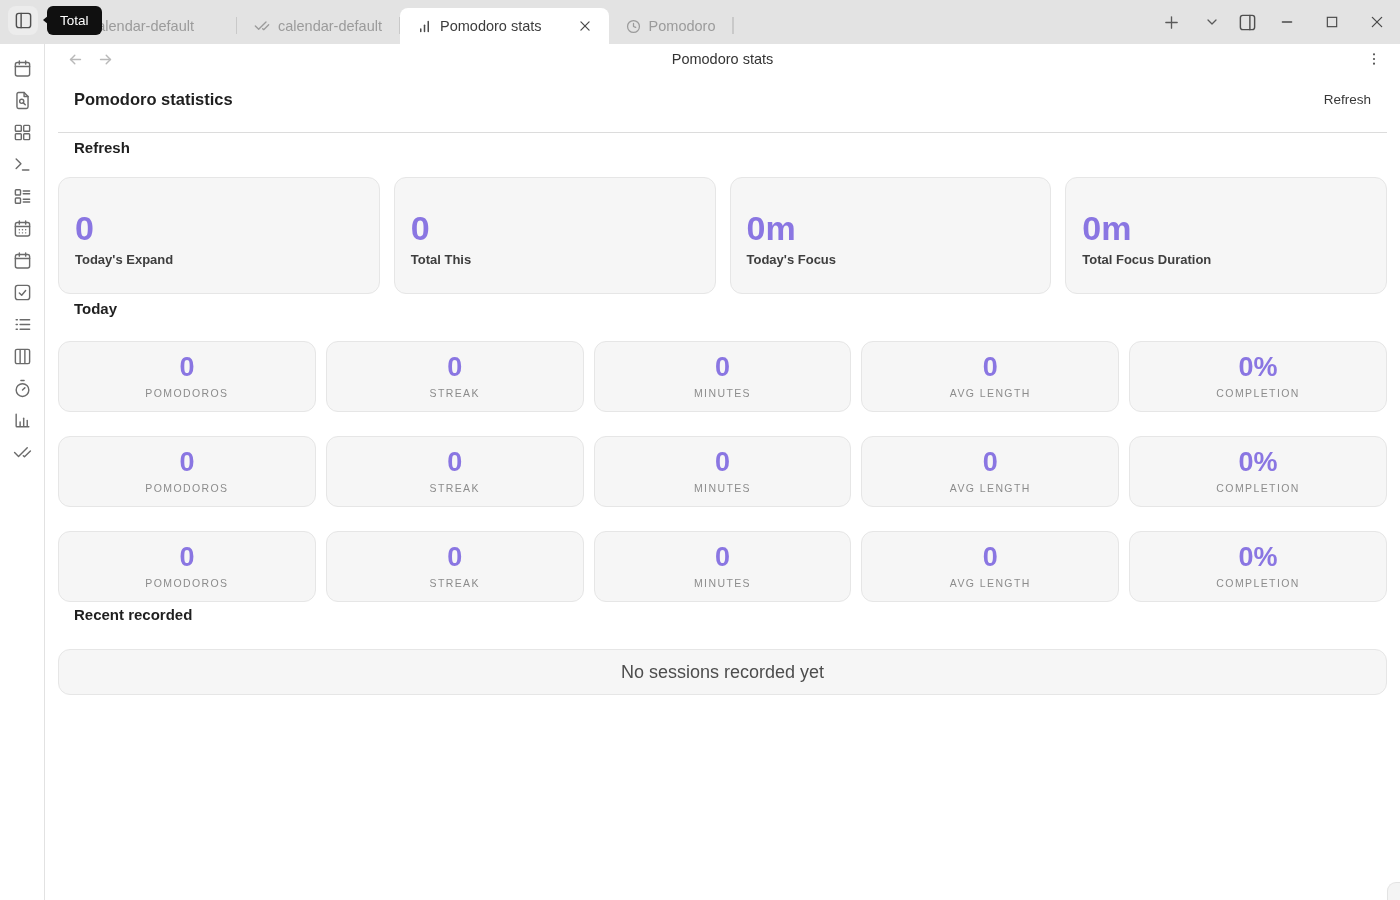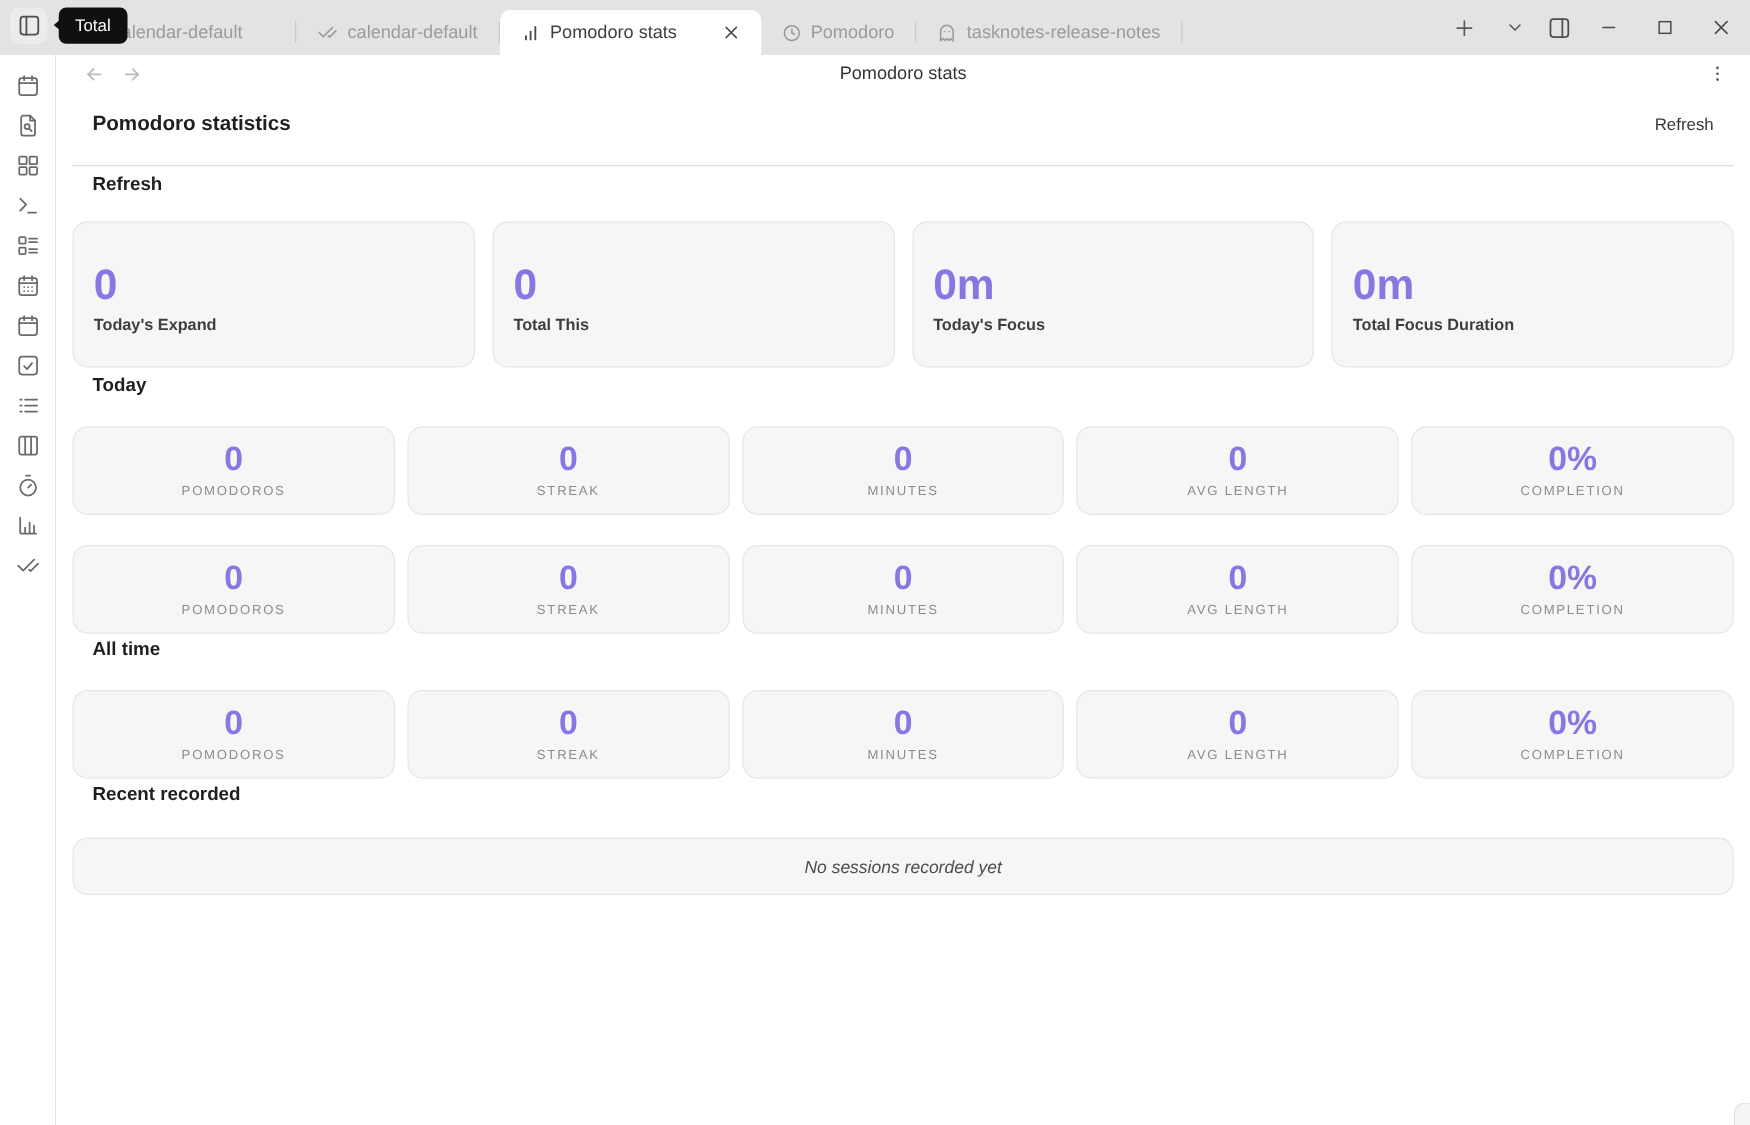--- a/index.html
+++ b/index.html
@@ -57,21 +57,21 @@
   .ov-label { font-size:13px; font-weight:bold; color:#3e3e3e; margin-top:7px; }
 
   .stat-grid { display:grid; grid-template-columns:repeat(5,1fr); gap:10px; margin-top:24px; }
   .stat-card { height:71px; background:#f6f6f6; border:1px solid #e6e6e6; border-radius:12px;
     display:flex; flex-direction:column; align-items:center; justify-content:center; }
   .stat-value { font-size:27px; font-weight:bold; color:#8a76e2; line-height:1; }
   .stat-label { font-size:10.5px; color:#8c8c8c; letter-spacing:1.4px; margin-top:6px; }
 
   .empty-box { margin-top:26px; height:46px; background:#f6f6f6; border:1px solid #e6e6e6; border-radius:12px;
     display:flex; align-items:center; justify-content:center; }
-  .empty-text { font-style:italic; font-size:14px; color:#4d4d4d; }
+  .empty-text { font-size:18px; color:#4d4d4d; }
 
   .scroll-thumb { position:absolute; right:0; bottom:0; width:13px; height:18px; background:#f4f4f4;
     border:1px solid #e3e3e3; border-right:none; border-bottom:none; border-radius:9px 0 0 0; cursor:pointer; }
 </style>
 </head>
 <body>
 
 <div class="titlebar">
   <div class="sidebar-toggle">
     <span style="display:flex">
@@ -129,30 +129,20 @@
       <span style="display:flex">
         <svg width="15" height="15" viewBox="0 0 24 24" fill="none" stroke="#9b9b9b" stroke-width="2" stroke-linecap="round" stroke-linejoin="round">
             <circle cx="12" cy="12" r="9.5"></circle>
             <polyline points="12 7 12 12 15.5 13.5"></polyline>
           </svg>
       </span>
       <span>Pomodoro</span>
     </div>
     <div class="tab-sep"></div>
 
-    <div class="tab">
-      <span style="display:flex">
-        <svg width="15" height="15" viewBox="0 0 24 24" fill="none" stroke="#9b9b9b" stroke-width="2" stroke-linecap="round" stroke-linejoin="round">
-            <path d="M12 2a8 8 0 0 0-8 8v12l3-3 2.5 2.5L12 19l2.5 2.5L17 19l3 3V10a8 8 0 0 0-8-8z"></path>
-            <line x1="9" y1="10" x2="9.01" y2="10"></line>
-            <line x1="15" y1="10" x2="15.01" y2="10"></line>
-          </svg>
-      </span>
-      <span>tasknotes-release-notes</span>
-    </div>
     <div class="tab-sep"></div>
   </div>
 
   <div class="top-actions">
     <div class="top-btn" style="margin-right:24px">
       <span style="display:flex">
         <svg width="17" height="17" viewBox="0 0 24 24" fill="none" stroke="#5a5a5a" stroke-width="1.9" stroke-linecap="round">
             <line x1="12" y1="4" x2="12" y2="20"></line>
             <line x1="4" y1="12" x2="20" y2="12"></line>
           </svg>
@@ -435,21 +425,20 @@
       <div class="stat-card">
         <div class="stat-value">0</div>
         <div class="stat-label">AVG LENGTH</div>
       </div>
       <div class="stat-card">
         <div class="stat-value">0%</div>
         <div class="stat-label">COMPLETION</div>
       </div>
     </div>
 
-    <div class="section-heading tight">All time</div>
     <div class="stat-grid">
       <div class="stat-card">
         <div class="stat-value">0</div>
         <div class="stat-label">POMODOROS</div>
       </div>
       <div class="stat-card">
         <div class="stat-value">0</div>
         <div class="stat-label">STREAK</div>
       </div>
       <div class="stat-card">

